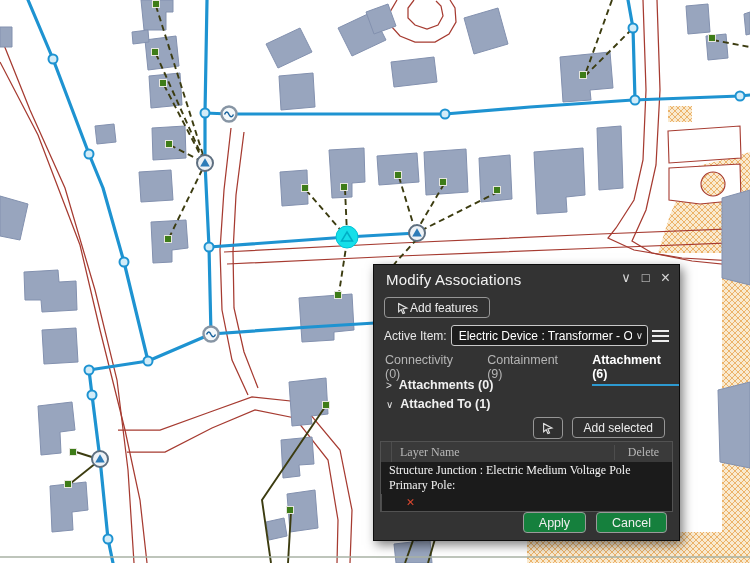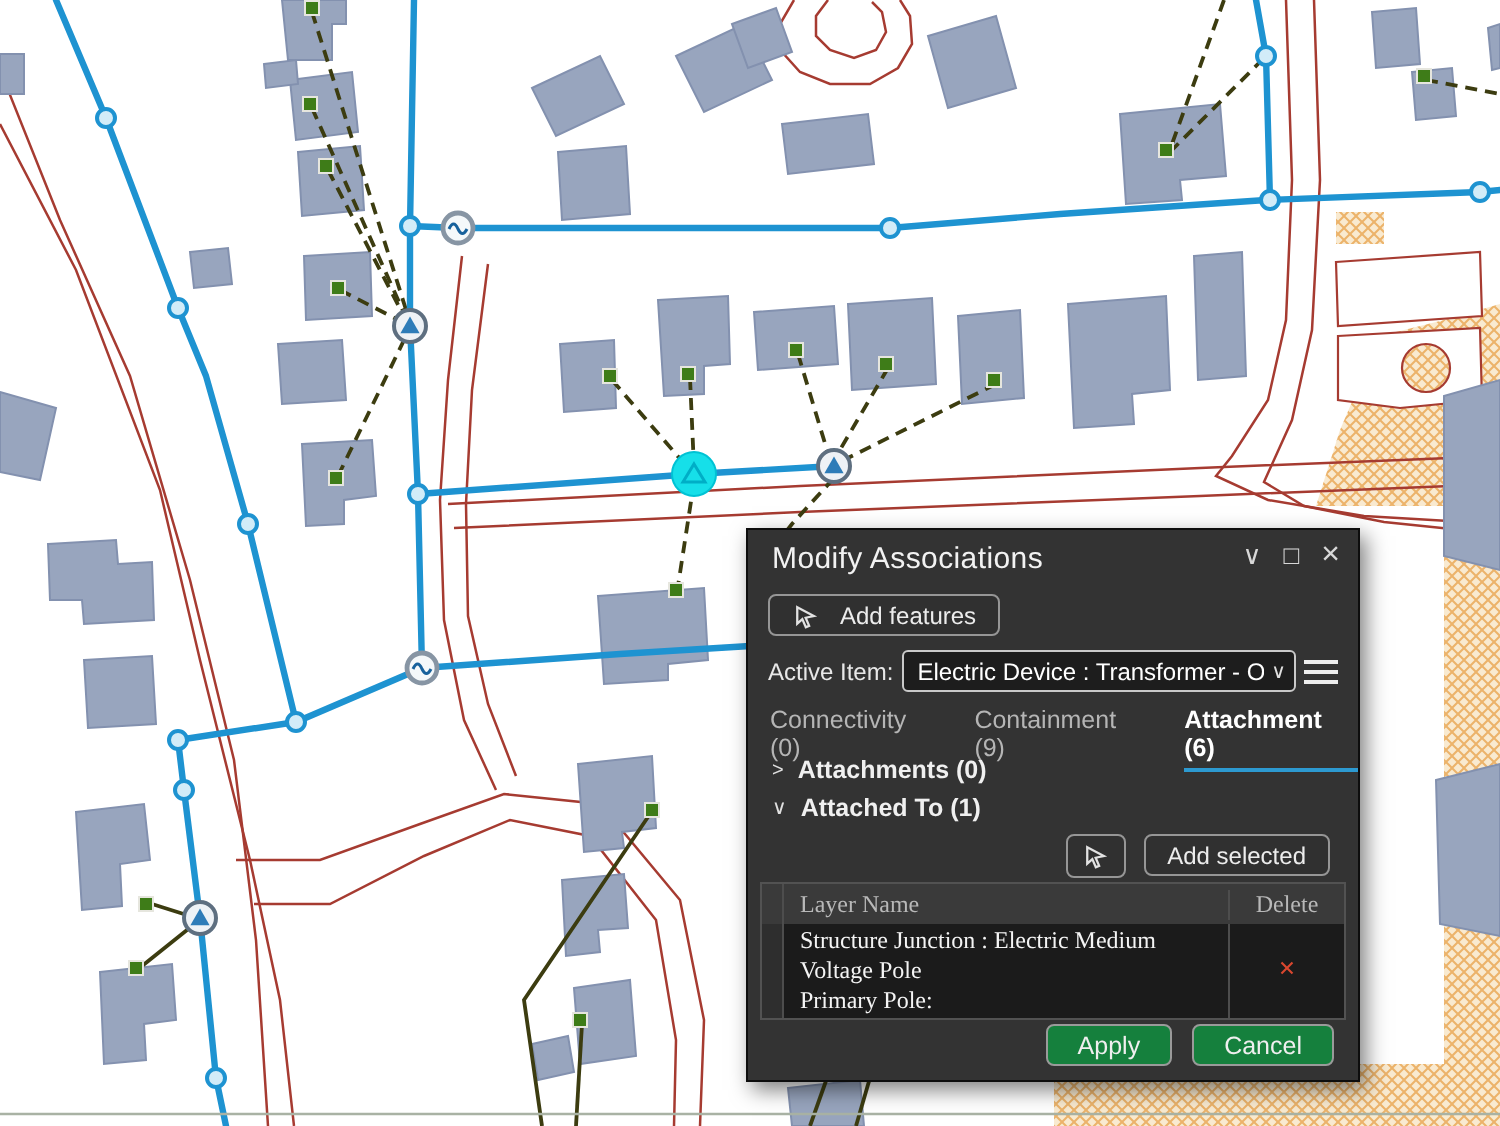--- a/index.html
+++ b/index.html
@@ -11,21 +11,21 @@
   
   #panel { position:absolute; left:373px; top:264px; width:307px; height:277px;
            background:#333333; border:1px solid #0d0d0d; color:#e8e8e8;
            box-shadow:3px 4px 10px rgba(0,0,0,.5); font-size:12px; }
   .abs { position:absolute; }
   .p-title { top:6px; left:12px; font-size:15px; color:#f2f2f2; letter-spacing:.2px; }
   .p-winicons { top:5px; right:9px; display:flex; gap:11px; color:#d8d8d8; font-size:13px; }
   .p-winicons span { cursor:default; line-height:16px; }
   .wi-close { font-size:16px; line-height:14px; }
 
-  .btn { display:inline-flex; align-items:center; gap:10px; background:#303030;
+  .btn { display:inline-flex; align-items:center; gap:0; background:#303030;
          border:1px solid #969696; border-radius:4px; color:#ececec;
          padding:2px 11px; height:21px; font-size:12px; white-space:nowrap; }
   .p-btnrow { top:32px; left:10px; right:10px; display:flex; justify-content:space-between; }
 
   .p-activerow { top:60px; left:10px; right:10px; display:flex; align-items:center; gap:4px; }
   .active-label { white-space:nowrap; color:#e8e8e8; }
   .dropdown { flex:1; display:flex; align-items:center; height:21px; background:#1d1d1d;
               border:1px solid #c9c9c9; border-radius:3px; padding:0 4px 0 7px; min-width:0; }
   .dropdown .val { flex:1; overflow:hidden; white-space:nowrap; color:#fff; }
   .dropdown .chev { color:#e0e0e0; font-size:10px; padding-left:4px; }
@@ -41,21 +41,21 @@
   .exp-chev { font-size:10px; color:#e0e0e0; font-weight:normal; }
   .p-exp1 { top:113px; }
   .p-exp2 { top:132px; }
 
   .p-addsel { top:152px; right:14px; display:flex; gap:9px; align-items:flex-start; }
   .iconbtn { width:30px; height:22px; display:inline-flex; align-items:center; justify-content:center;
              background:#303030; border:1px solid #969696; border-radius:4px; }
 
   .p-table { top:176px; left:6px; right:6px; border:1px solid #525252;font-family:Liberation Serif, serif; }
   .t-head { display:flex; background:#3a3a3a; color:#b8b8b8; height:20px; align-items:center; }
-  .t-row  { display:flex; background:#1b1b1b; color:#f4f4f4; min-height:33px; }
+  .t-row  { display:flex; background:#1b1b1b; color:#f4f4f4; min-height:33px;flex-direction:column; }
   .c-gut  { width:11px; border-right:1px solid #4d4d4d; align-self:stretch; }
   .t-row .c-gut { background:#2e2e2e; }
   .c-name { flex:1; padding:1px 8px; display:flex; flex-direction:column; justify-content:center; }
   .c-del  { width:58px; border-left:1px solid #4d4d4d; display:flex; align-items:center; justify-content:center; }
   .t-head .c-del { justify-content:center; }
   .del-x { color:#d9472f; font-weight:bold; font-size:15px; }
 
   .p-footer { bottom:7px; right:12px; display:flex; gap:10px; }
   .footbtn { background:#15803d; border:1px solid #9a9a9a; border-radius:4px; color:#efefef;
              padding:2px 15px; height:21px; font-size:12.5px; display:inline-flex; align-items:center; }

